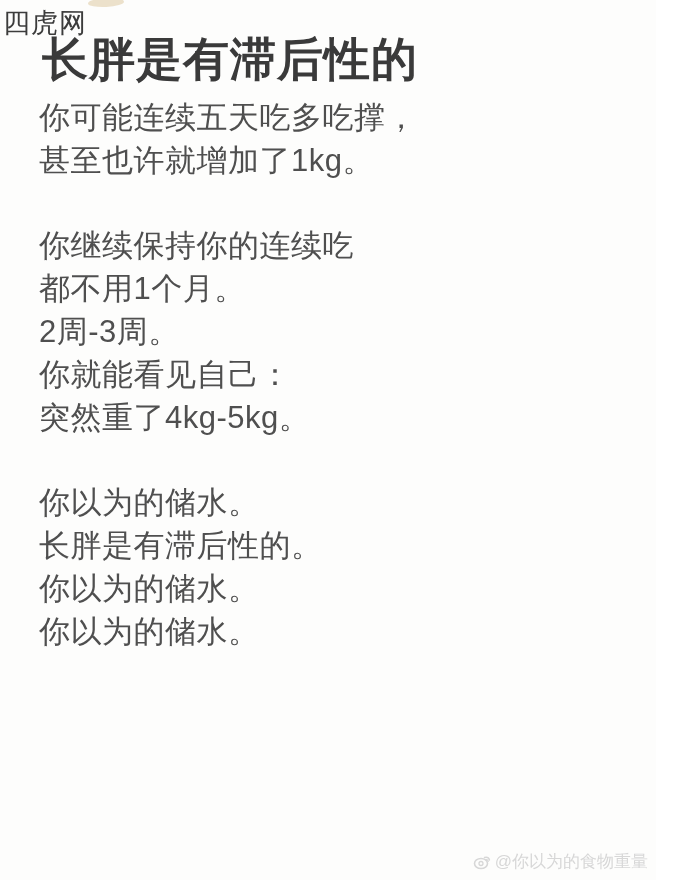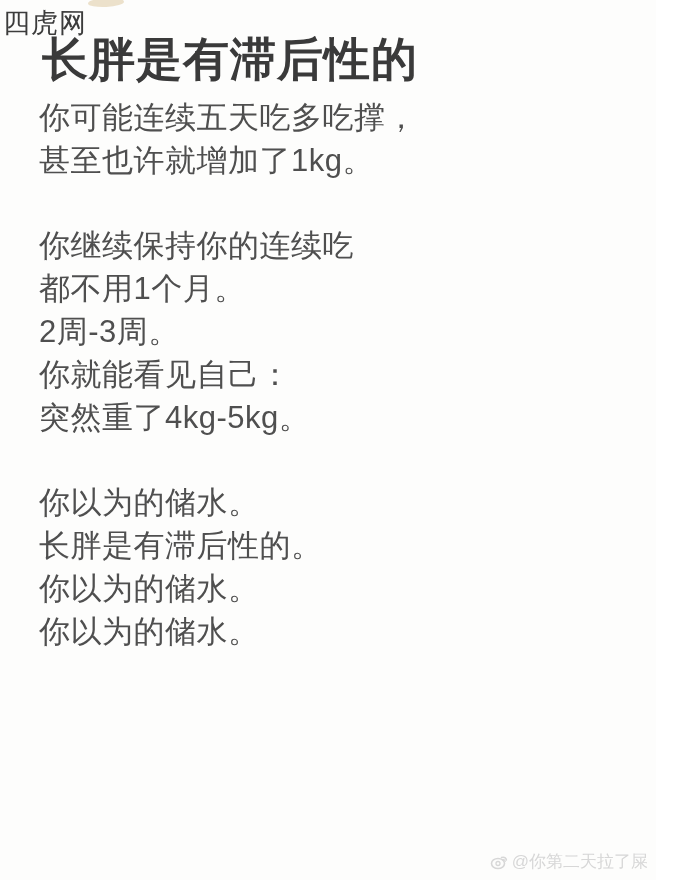--- a/index.html
+++ b/index.html
@@ -84,16 +84,16 @@
 
   <div class="author-watermark">
     <span class="weibo-icon">
       <svg viewBox="0 0 18 18" width="18" height="18">
         <ellipse cx="8" cy="10.5" rx="6.5" ry="5" fill="none" stroke="#d7d7d7" stroke-width="1.6"></ellipse>
         <circle cx="8" cy="10.5" r="2" fill="none" stroke="#d7d7d7" stroke-width="1.3"></circle>
         <path d="M11.5 4.5 Q15.5 3.5 16.5 7" fill="none" stroke="#d7d7d7" stroke-width="1.4" stroke-linecap="round"></path>
         <path d="M12.5 6.8 Q14.8 6.3 15.3 8.4" fill="none" stroke="#d7d7d7" stroke-width="1.2" stroke-linecap="round"></path>
       </svg>
     </span>
-    <span>@你第二天拉了屎</span>
+    <span>@你以为的食物重量</span>
   </div>
 
 </div>
 
 </body></html>

